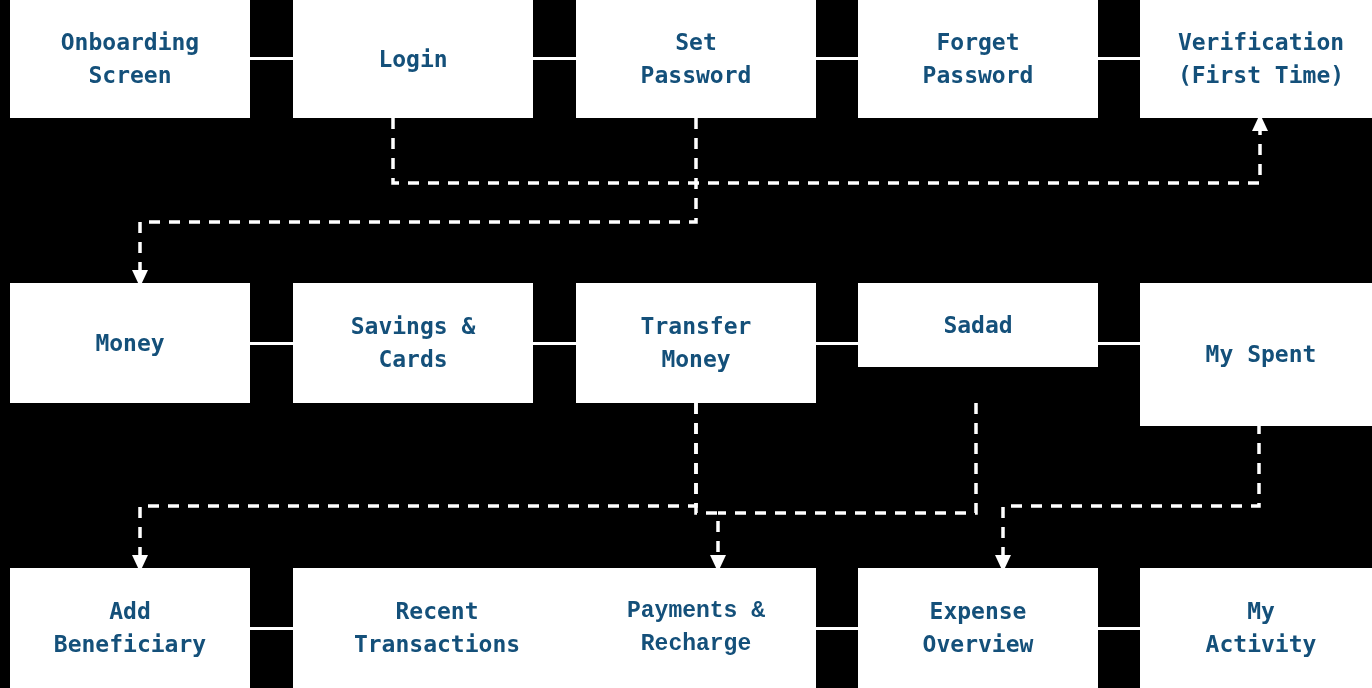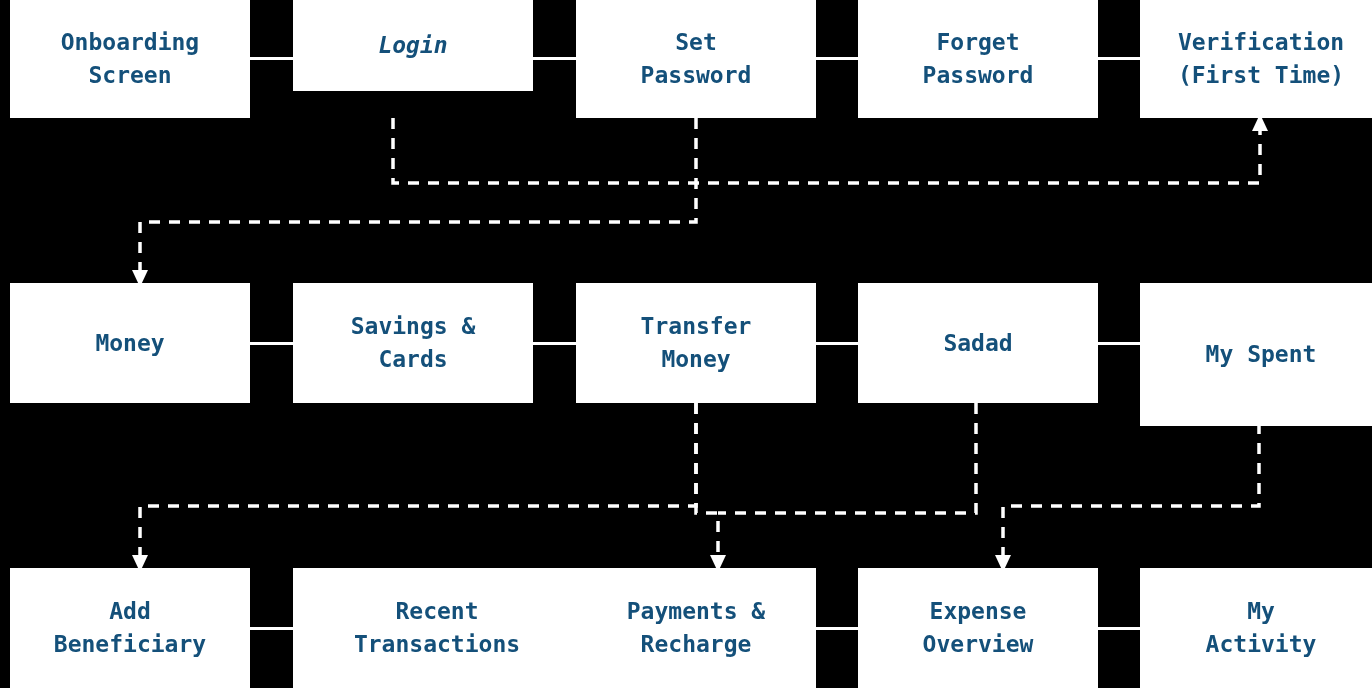--- a/index.html
+++ b/index.html
@@ -92,40 +92,40 @@
   <div class="edge-solid" style="left:806px;top:342px;width:42px;height:3px;"></div>
   <div class="edge-solid" style="left:1088px;top:342px;width:42px;height:3px;"></div>
 
   <div class="edge-solid" style="left:240px;top:627px;width:43px;height:3px;"></div>
   <div class="edge-solid" style="left:523px;top:627px;width:43px;height:3px;"></div>
   <div class="edge-solid" style="left:806px;top:627px;width:42px;height:3px;"></div>
   <div class="edge-solid" style="left:1088px;top:627px;width:42px;height:3px;"></div>
 
   <div class="node" style="left:0px;top:0px;width:240px;height:118px;">Onboarding
 Screen</div>
-  <div class="node" style="left:283px;top:0px;width:240px;height:91px;font-style:italic;">Login</div>
+  <div class="node" style="left:283px;top:0px;width:240px;height:118px;">Login</div>
   <div class="node" style="left:566px;top:0px;width:240px;height:118px;">Set
 Password</div>
   <div class="node" style="left:848px;top:0px;width:240px;height:118px;">Forget
 Password</div>
   <div class="node" style="left:1130px;top:0px;width:242px;height:118px;">Verification
 (First Time)</div>
 
   <div class="node" style="left:0px;top:283px;width:240px;height:120px;">Money</div>
   <div class="node" style="left:283px;top:283px;width:240px;height:120px;">Savings &amp;
 Cards</div>
   <div class="node" style="left:566px;top:283px;width:240px;height:120px;">Transfer
 Money</div>
-  <div class="node" style="left:848px;top:283px;width:240px;height:120px;">Sadad</div>
+  <div class="node" style="left:848px;top:283px;width:240px;height:84px;">Sadad</div>
   <div class="node" style="left:1130px;top:283px;width:242px;height:143px;">My Spent</div>
 
   <div class="node" style="left:0px;top:568px;width:240px;height:120px;">Add
 Beneficiary</div>
   <div class="node" style="left:283px;top:568px;width:288px;height:120px;">Recent
 Transactions</div>
-  <div class="node" style="left:566px;top:568px;width:240px;height:120px;">Payments &amp;
+  <div class="node" style="left:566px;top:568px;width:240px;height:120px;font-family:Liberation Mono, monospace;">Payments &amp;
 Recharge</div>
   <div class="node" style="left:848px;top:568px;width:240px;height:120px;">Expense
 Overview</div>
   <div class="node" style="left:1130px;top:568px;width:242px;height:120px;">My
 Activity</div>
 
 </div>
 
 </body></html>

